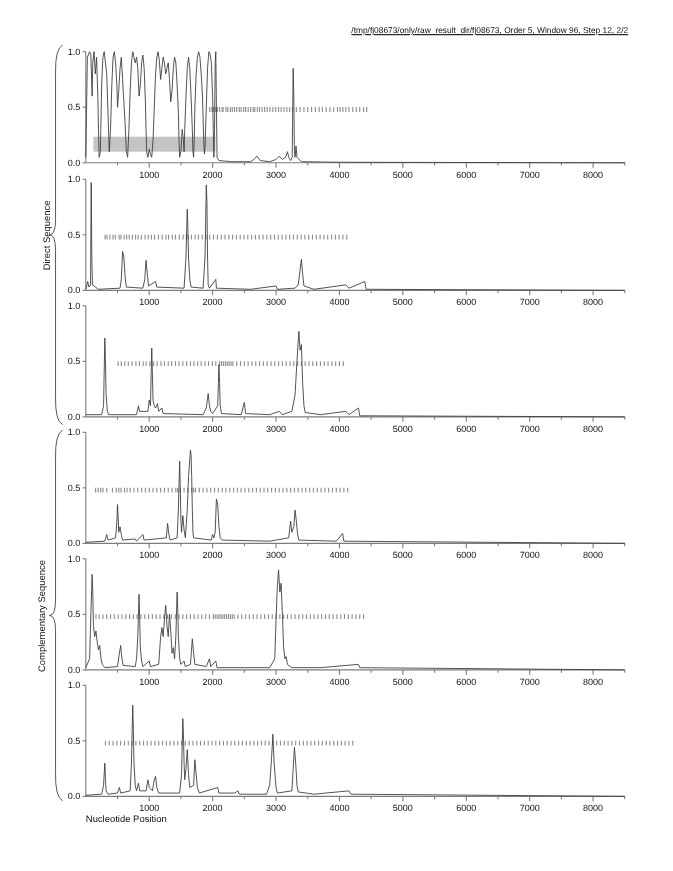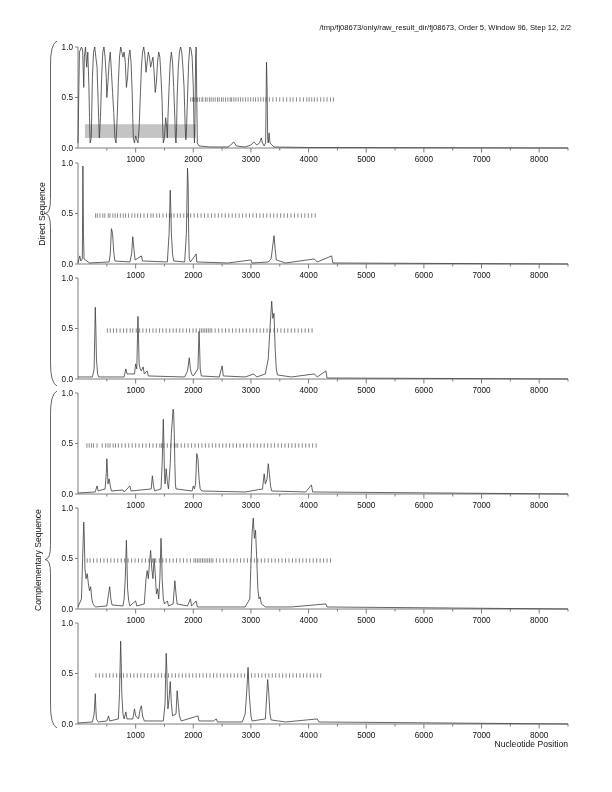--- a/index.html
+++ b/index.html
@@ -1,20 +1,20 @@
 <!DOCTYPE html>
 <html><head>
 <meta charset="utf-8">
 <style>
   html,body{margin:0;padding:0;}
   body{width:612px;height:792px;background:#ffffff;position:relative;overflow:hidden;
        font-family:"Liberation Sans","DejaVu Sans",sans-serif;}
   .page{position:absolute;inset:0;background:#fff;}
-  .title{position:absolute;top:23px;right:41px;font-size:7.6px;color:#111;white-space:nowrap;}
-  .xlabel{position:absolute;left:78px;width:490px;top:739px;text-align:right;font-size:8.6px;color:#111;}
+  .title{position:absolute;top:23px;right:41px;font-size:7.6px;color:#111;white-space:nowrap;text-decoration:underline;}
+  .xlabel{position:absolute;left:78px;width:490px;top:739px;text-align:left;font-size:8.6px;color:#111;}
   .group-label{position:absolute;font-size:8.6px;color:#111;white-space:nowrap;
                transform:translate(-50%,-50%) rotate(-90deg);}
   .braces{position:absolute;left:0;top:0;}
   svg.panel{position:absolute;left:40px;overflow:visible;}
   svg text{fill:#111;}
 </style>
 </head>
 <body>
 
 <div class="page">

